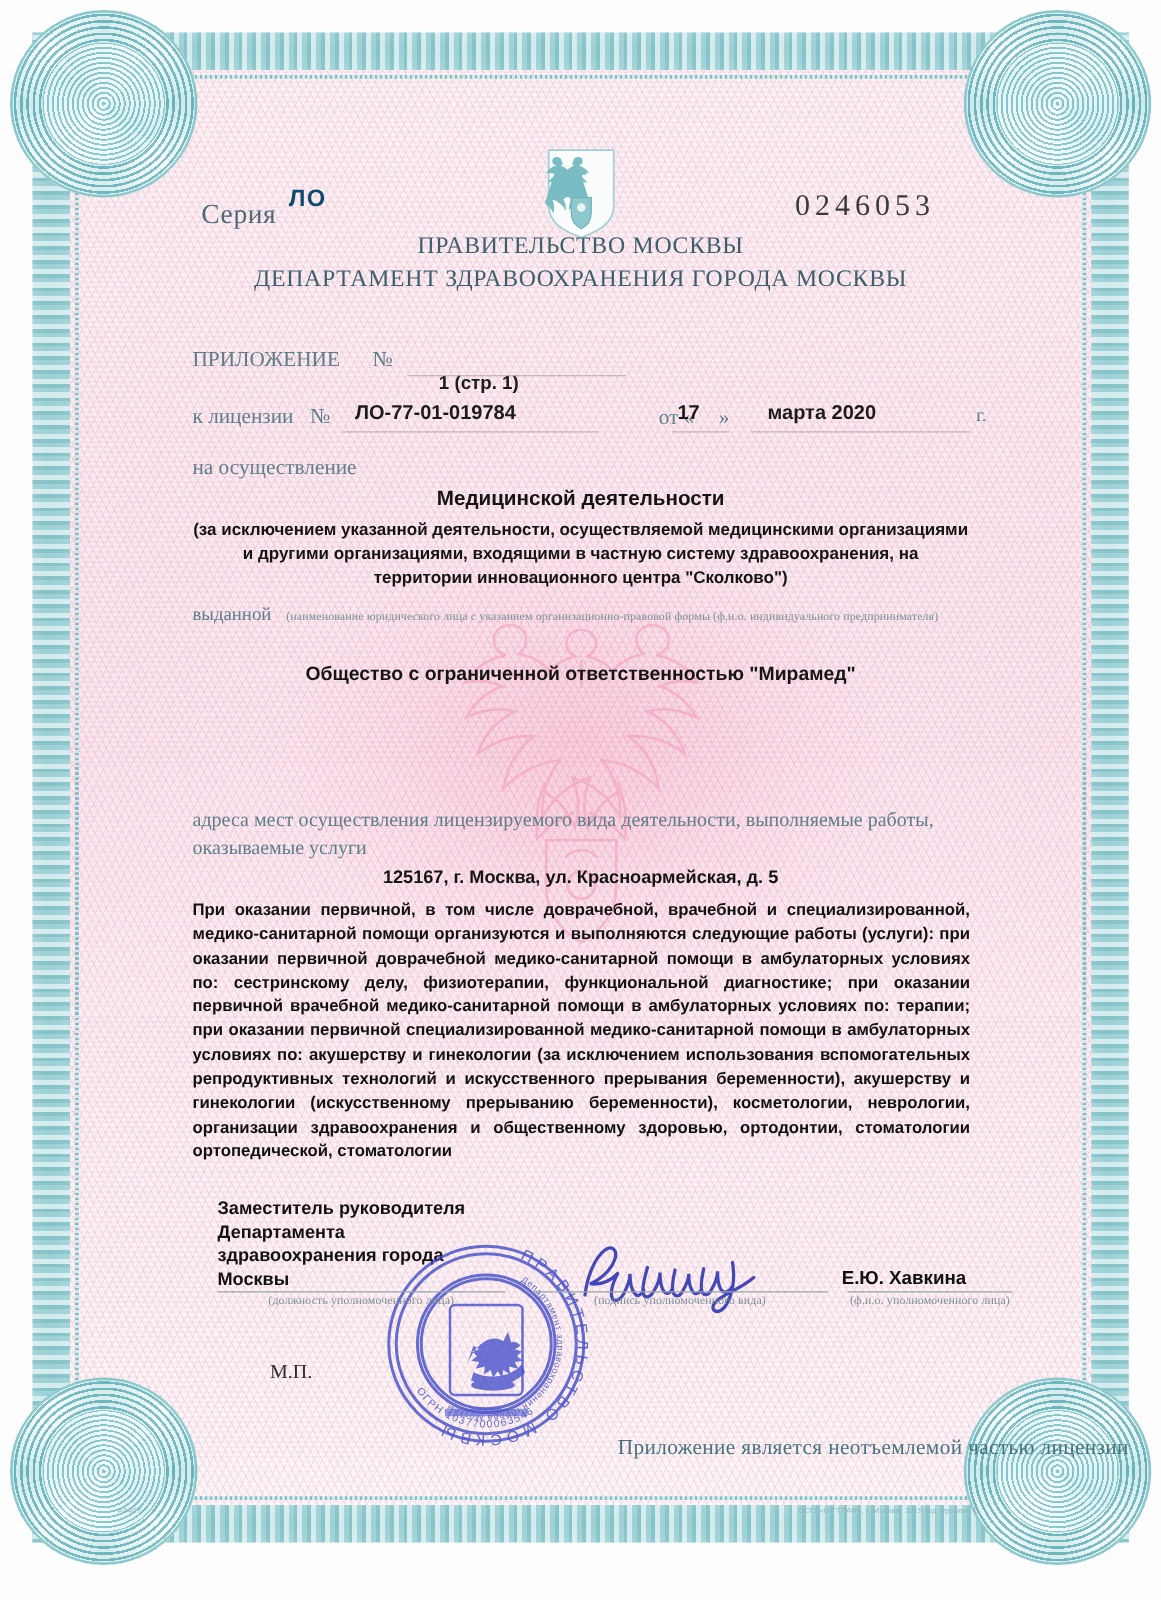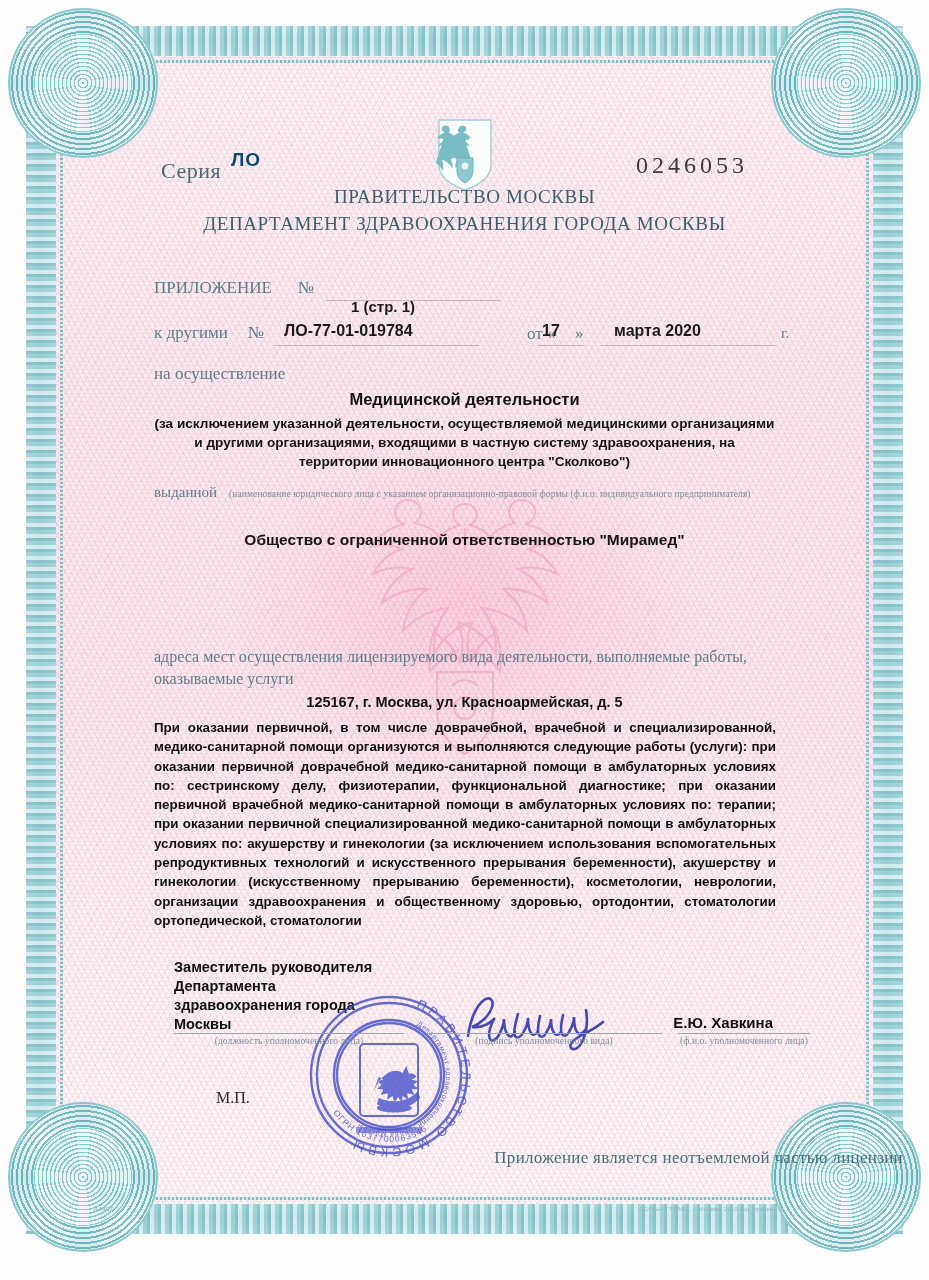--- a/index.html
+++ b/index.html
@@ -174,21 +174,21 @@
     <div class="org-head">
       <div class="l1">ПРАВИТЕЛЬСТВО МОСКВЫ</div>
       <div class="l2">ДЕПАРТАМЕНТ ЗДРАВООХРАНЕНИЯ ГОРОДА МОСКВЫ</div>
     </div>
 
     <div class="field" style="left:128px;top:252px;">ПРИЛОЖЕНИЕ</div>
     <div class="field" style="left:272px;top:252px;">№</div>
     <div class="field fval" style="left:325px;top:252px;font-size:15px;margin-top:20px;">1 (стр. 1)</div>
     <div class="uline" style="left:300px;top:274px;width:175px;"></div>
 
-    <div class="field" style="left:128px;top:297px;">к другими</div>
+    <div class="field" style="left:128px;top:297px;">к лицензии</div>
     <div class="field" style="left:222px;top:297px;">№</div>
     <div class="field fval" style="left:258px;top:296px;font-size:16px;">ЛО-77-01-019784</div>
     <div class="uline" style="left:248px;top:319px;width:205px;"></div>
 
     <div class="field" style="left:477px;top:298px;padding-left:24px;">от «</div>
     <div class="field fval" style="left:516px;top:296px;font-size:16px;">17</div>
     <div class="field" style="left:549px;top:298px;">»</div>
     <div class="field fval" style="left:588px;top:296px;font-size:16px;">марта 2020</div>
     <div class="uline" style="left:512px;top:319px;width:46px;"></div>
     <div class="uline" style="left:575px;top:319px;width:175px;"></div>

